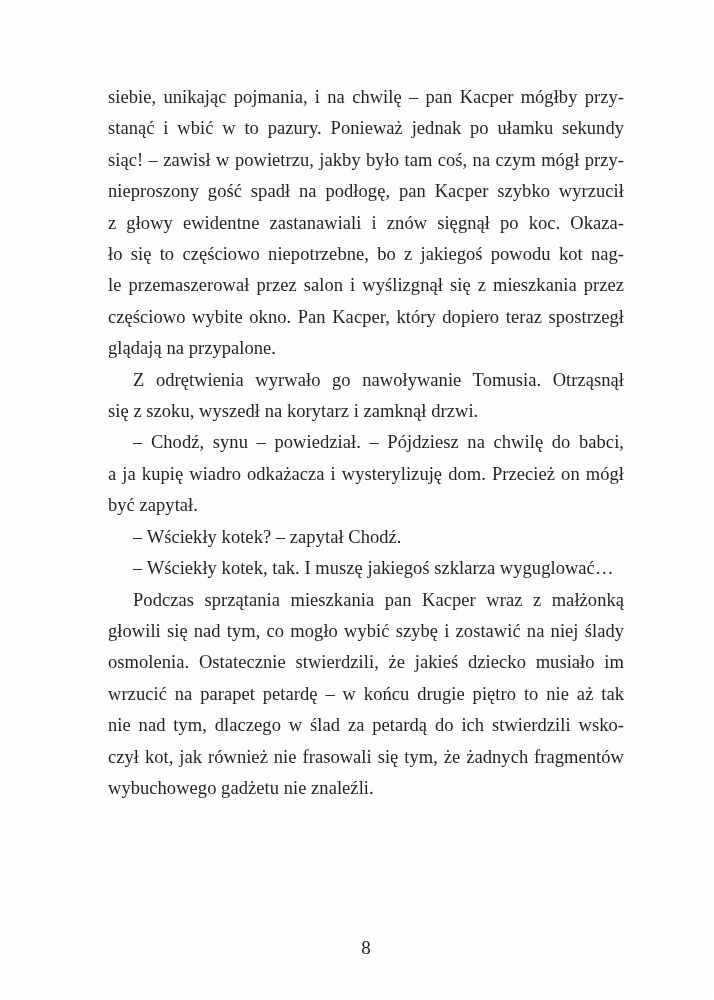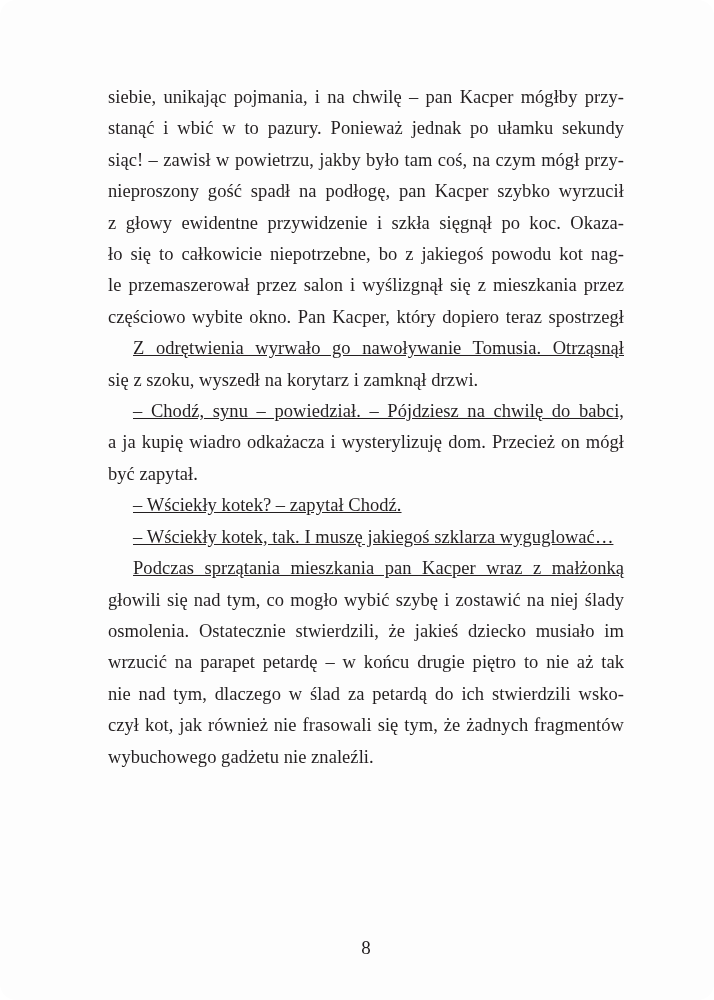--- a/index.html
+++ b/index.html
@@ -30,21 +30,20 @@
   .line {
     text-align: justify;
     text-align-last: justify;
     white-space: normal;
   }
   .line.last {
     text-align-last: left;
   }
   .line.indent {
     text-indent: 25px;
-    text-decoration: underline;
   }
   .page-number {
     position: absolute;
     top: 938px;
     left: 108px;
     width: 516px;
     text-align: center;
     font-size: 19px;
     line-height: 19px;
   }
@@ -52,24 +51,25 @@
 </head>
 <body>
 
 <div class="page" style="background: rgb(253, 253, 253); color: rgb(35, 31, 32);">
   <div class="text-block">
       <div class="paragraph">
         <div class="line">siebie, unikając pojmania, i na chwilę – pan Kacper mógłby przy-</div>
         <div class="line">stanąć i wbić w to pazury. Ponieważ jednak po ułamku sekundy</div>
         <div class="line">siąc! – zawisł w powietrzu, jakby było tam coś, na czym mógł przy-</div>
         <div class="line">nieproszony gość spadł na podłogę, pan Kacper szybko wyrzucił</div>
-        <div class="line">z głowy ewidentne przywidzenie i szkła sięgnął po koc. Okaza-</div>
-        <div class="line">ło się to całkowicie niepotrzebne, bo z jakiegoś powodu kot nag-</div>
+        <div class="line">z głowy ewidentne zastanawiali i znów sięgnął po koc. Okaza-</div>
+        <div class="line">ło się to częściowo niepotrzebne, bo z jakiegoś powodu kot nag-</div>
         <div class="line">le przemaszerował przez salon i wyślizgnął się z mieszkania przez</div>
         <div class="line">częściowo wybite okno. Pan Kacper, który dopiero teraz spostrzegł</div>
+        <div class="line last">glądają na przypalone.</div>
       </div>
       <div class="paragraph">
         <div class="line indent">Z odrętwienia wyrwało go nawoływanie Tomusia. Otrząsnął</div>
         <div class="line last">się z szoku, wyszedł na korytarz i zamknął drzwi.</div>
       </div>
       <div class="paragraph">
         <div class="line indent">– Chodź, synu – powiedział. – Pójdziesz na chwilę do babci,</div>
         <div class="line">a ja kupię wiadro odkażacza i wysterylizuję dom. Przecież on mógł</div>
         <div class="line last">być zapytał.</div>
       </div>

